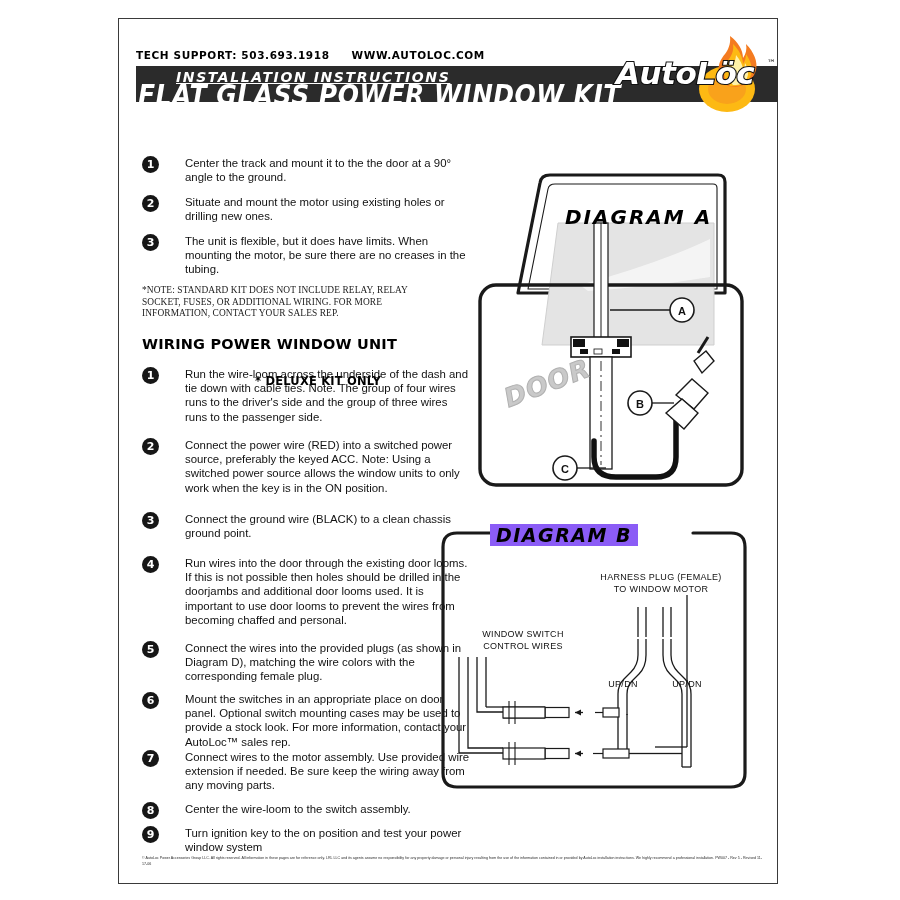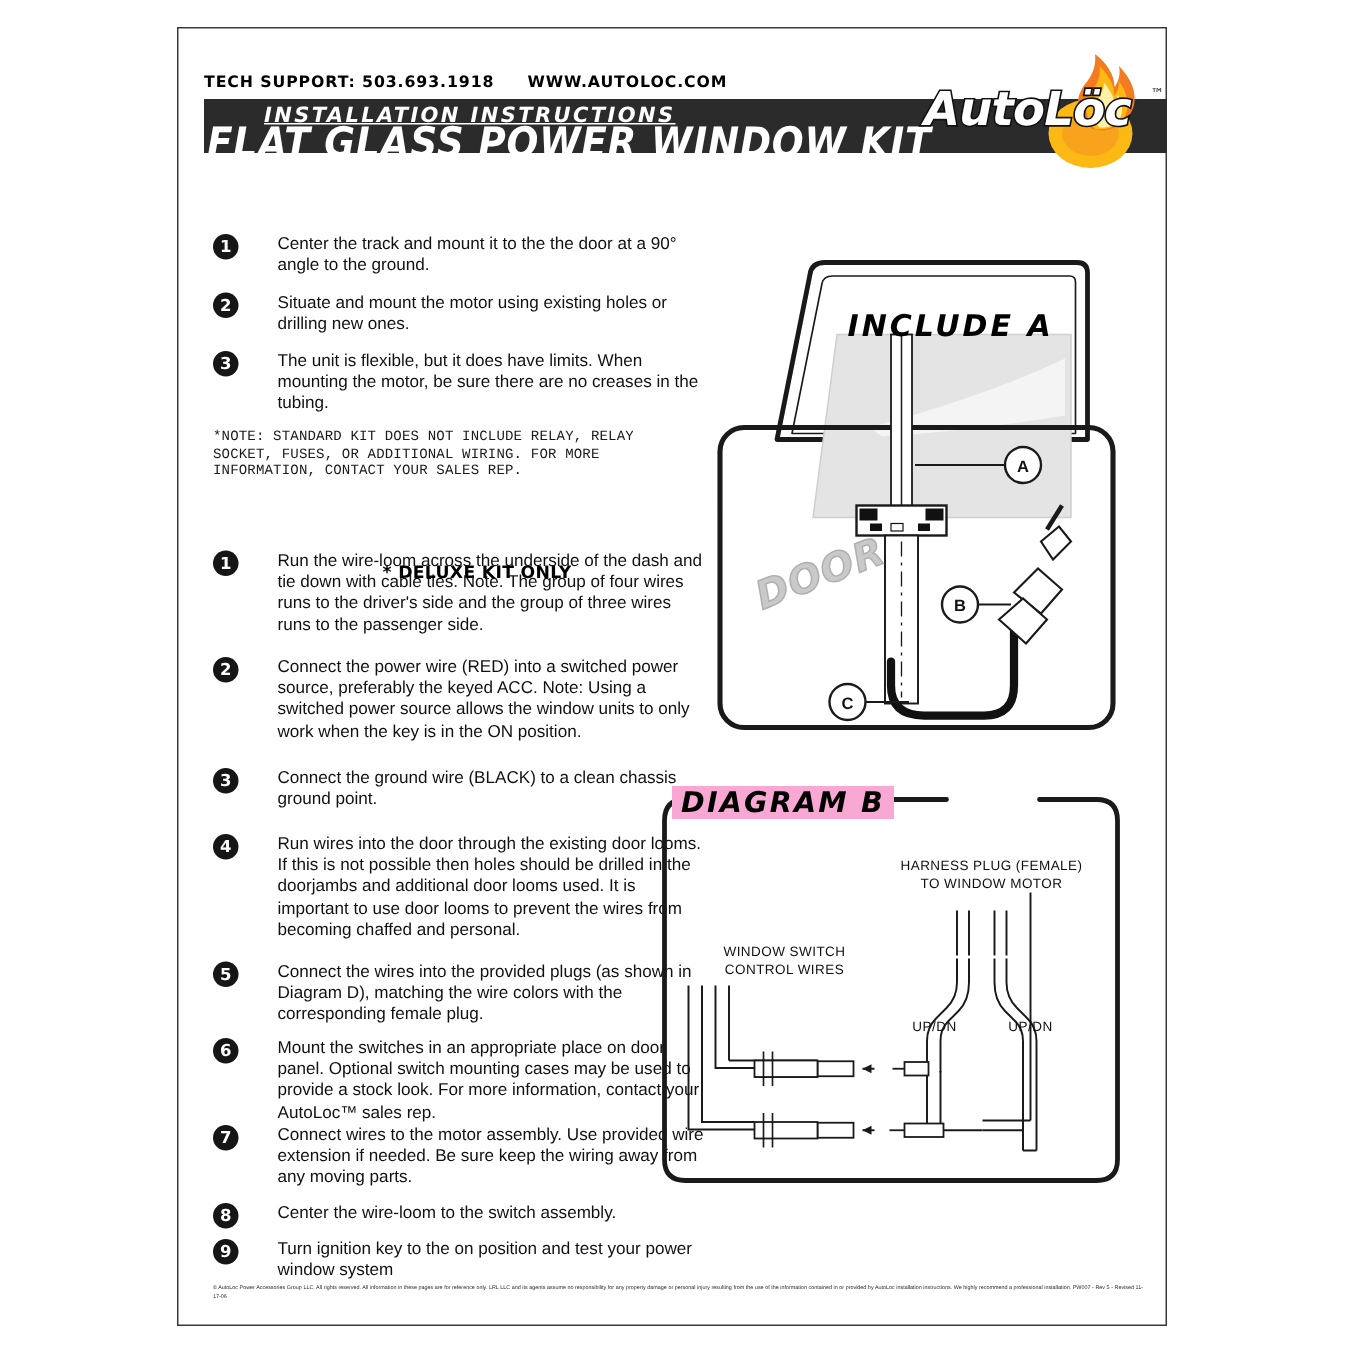--- a/index.html
+++ b/index.html
@@ -158,21 +158,21 @@
     color: #111;
   }
 
   .note-block {
     position: absolute;
     left: 142px;
     top: 285px;
     width: 300px;
     font-size: 9.4px;
     line-height: 11.6px;
-    font-family: Liberation Mono, monospace;
+    font-family: Liberation Serif, serif;
     color: #1a1a1a;
     letter-spacing: 0.1px;
   }
 
   .footer-text {
     position: absolute;
     left: 142px;
     top: 856px;
     width: 620px;
     font-size: 3.6px;
@@ -190,25 +190,25 @@
     position: absolute;
     left: 565px; top: 205px;
     font-size: 20px; font-weight: bold; font-style: italic;
     font-family: "DejaVu Sans", sans-serif;
     letter-spacing: 2px;
     z-index: 6;
     white-space: nowrap;
   }
   .diag-title-b {
     position: absolute;
-    left: 448px; top: 524px;
+    left: 490px; top: 524px;
     font-size: 19px; font-weight: bold; font-style: italic;
     font-family: "DejaVu Sans", sans-serif;
     letter-spacing: 1.5px;
-    background: #f9a8d4;
+    background: #8b5cf6;
     padding: 0 6px;
     z-index: 6;
     white-space: nowrap;
   }
   .door-word {
     position: absolute;
     left: 500px; top: 385px;
     font-size: 26px; font-weight: bold; font-style: italic;
     font-family: "DejaVu Sans", sans-serif;
     color: #c9c9c9;
@@ -265,20 +265,21 @@
     <div class="num">2</div>
     <div class="body">Situate and mount the motor using existing holes or drilling new ones.</div>
   </div>
   <div class="step" style="left:142px; top:234px;">
     <div class="num">3</div>
     <div class="body">The unit is flexible, but it does have limits. When mounting the motor, be sure there are no creases in the tubing.</div>
   </div>
 
   <div class="note-block">*NOTE: STANDARD KIT DOES NOT INCLUDE RELAY, RELAY SOCKET, FUSES, OR ADDITIONAL WIRING. FOR MORE INFORMATION, CONTACT YOUR SALES REP.</div>
 
+  <div class="sec-head" style="left:142px; top:336px;">WIRING POWER WINDOW UNIT</div>
   <div class="sec-sub" style="left:255px; top:351px;margin-top:23px;">* DELUXE KIT ONLY</div>
 
   <div class="step" style="left:142px; top:367px;">
     <div class="num">1</div>
     <div class="body">Run the wire-loom across the underside of the dash and tie down with cable ties. Note. The group of four wires runs to the driver's side and the group of three wires runs to the passenger side.</div>
   </div>
   <div class="step" style="left:142px; top:438px;">
     <div class="num">2</div>
     <div class="body">Connect the power wire (RED) into a switched power source, preferably the keyed ACC. Note: Using a switched power source allows the window units to only work when the key is in the ON position.</div>
   </div>
@@ -354,21 +355,21 @@
       <circle cx="170" cy="238" r="12" fill="#fff" stroke="#1a1a1a" stroke-width="1.6"></circle>
       <text x="170" y="242.5" text-anchor="middle" font-size="11" font-weight="bold" font-family="Liberation Sans, sans-serif" fill="#111">B</text>
       <line x1="182" y1="238" x2="204" y2="238" stroke="#1a1a1a" stroke-width="1.3"></line>
 
       <circle cx="95" cy="303" r="12" fill="#fff" stroke="#1a1a1a" stroke-width="1.6"></circle>
       <text x="95" y="307.5" text-anchor="middle" font-size="11" font-weight="bold" font-family="Liberation Sans, sans-serif" fill="#111">C</text>
       <line x1="107" y1="303" x2="136" y2="303" stroke="#1a1a1a" stroke-width="1.3"></line>
     </svg>
   </div>
 
-  <div class="diag-title-a">INCLUDE A</div>
+  <div class="diag-title-a">DIAGRAM A</div>
   <div class="door-word">DOOR</div>
 
   <div class="diagB">
     <svg width="340" height="295" viewBox="0 0 340 295">
 
       <path d="M32 18 L206 18 M268 18 L306 18 Q320 18 320 32 L320 258 Q320 272 306 272
                L32 272 Q18 272 18 258 L18 32 Q18 18 32 18" fill="none" stroke="#1a1a1a" stroke-width="3.2" stroke-linecap="round"></path>
 
       <text class="dlabel" x="236" y="65" text-anchor="middle">HARNESS PLUG (FEMALE)</text>
       <text class="dlabel" x="236" y="77" text-anchor="middle">TO WINDOW MOTOR</text>

